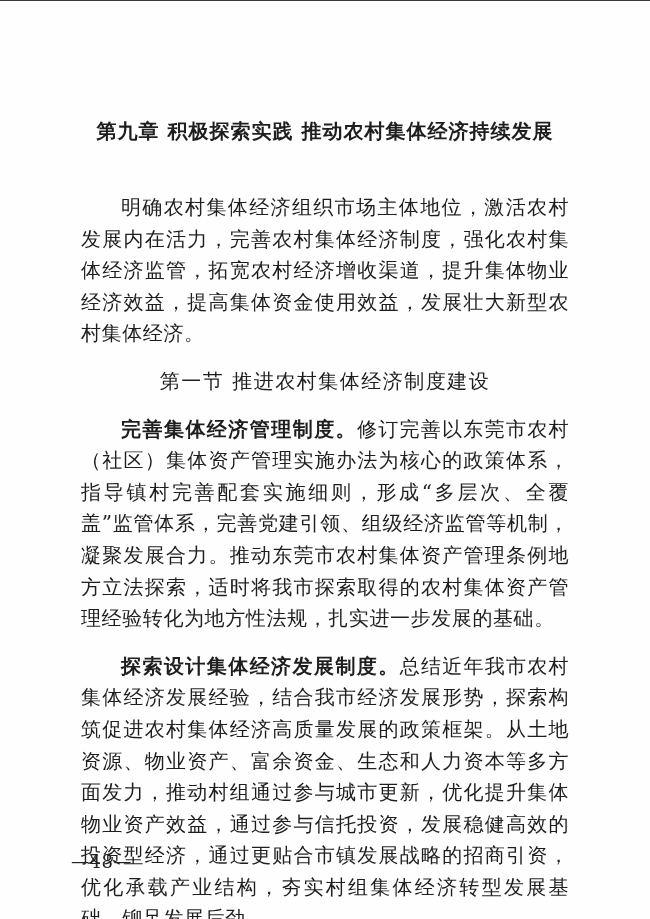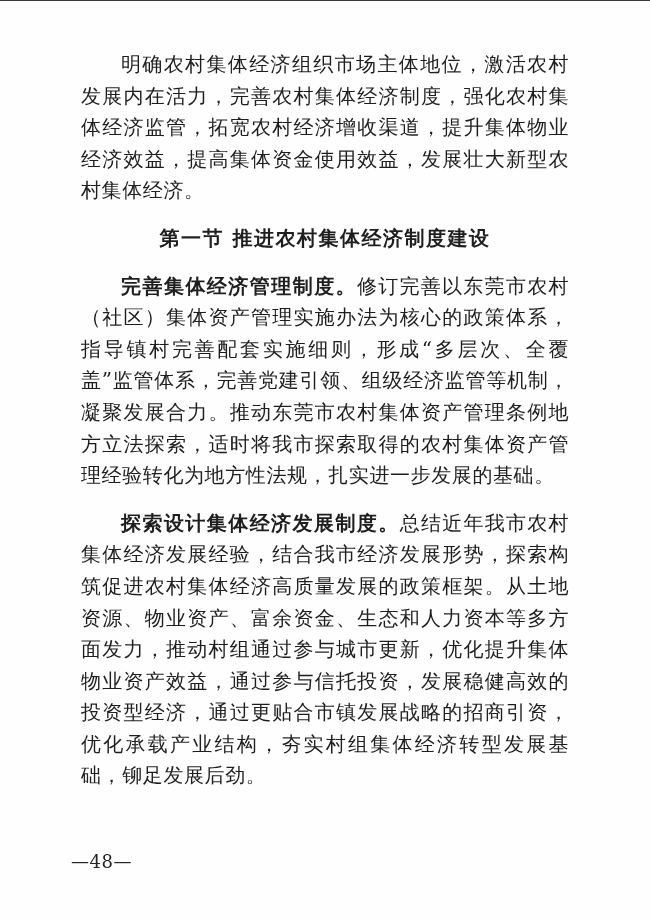--- a/index.html
+++ b/index.html
@@ -47,21 +47,21 @@
     text-indent: 2em;
     word-break: break-all;
   }
   .intro-para {
     margin-top: 49px;
   }
   .section-heading {
     margin: 15px 0 10px 0;
     font-size: 20px;
     line-height: 31.6px;
-    font-weight: 700;
+    font-weight: 400;
     text-align: center;
     letter-spacing: 1.5px;
     white-space: nowrap;
   }
   .para .lead {
     font-weight: 700;
     letter-spacing: 0.8px;
   }
   .page-number {
     position: absolute;
@@ -73,20 +73,21 @@
     color: #242424;
     margin-top: 12px;
   }
 </style>
 </head>
 <body>
 
 <div class="page">
   <div class="top-edge"></div>
 
+  <h1 class="chapter-title">第九章 积极探索实践 推动农村集体经济持续发展</h1>
 
   <p class="para intro-para">明确农村集体经济组织市场主体地位，激活农村发展内在活力，完善农村集体经济制度，强化农村集体经济监管，拓宽农村经济增收渠道，提升集体物业经济效益，提高集体资金使用效益，发展壮大新型农村集体经济。</p>
 
   <h2 class="section-heading">第一节 推进农村集体经济制度建设</h2>
 
   <p class="para"><span class="lead">完善集体经济管理制度。</span><span>修订完善以东莞市农村（社区）集体资产管理实施办法为核心的政策体系，指导镇村完善配套实施细则，形成“多层次、全覆盖”监管体系，完善党建引领、组级经济监管等机制，凝聚发展合力。推动东莞市农村集体资产管理条例地方立法探索，适时将我市探索取得的农村集体资产管理经验转化为地方性法规，扎实进一步发展的基础。</span></p>
 
   <p class="para"><span class="lead">探索设计集体经济发展制度。</span><span>总结近年我市农村集体经济发展经验，结合我市经济发展形势，探索构筑促进农村集体经济高质量发展的政策框架。从土地资源、物业资产、富余资金、生态和人力资本等多方面发力，推动村组通过参与城市更新，优化提升集体物业资产效益，通过参与信托投资，发展稳健高效的投资型经济，通过更贴合市镇发展战略的招商引资，优化承载产业结构，夯实村组集体经济转型发展基础，铆足发展后劲。</span></p>
 
   <div class="page-number">—48—</div>

